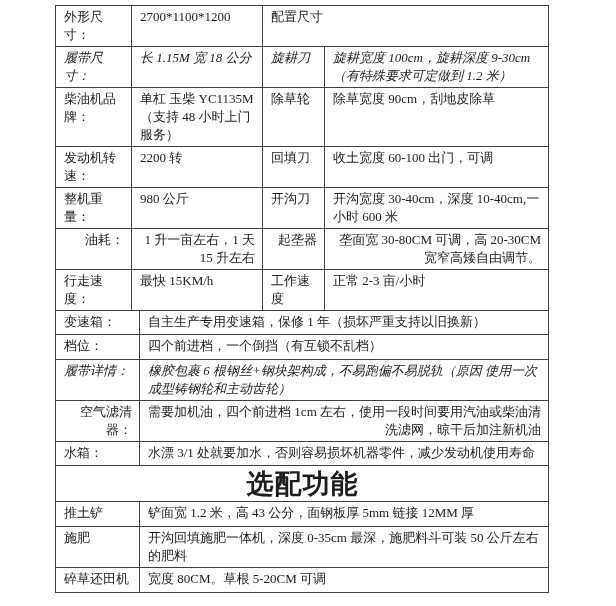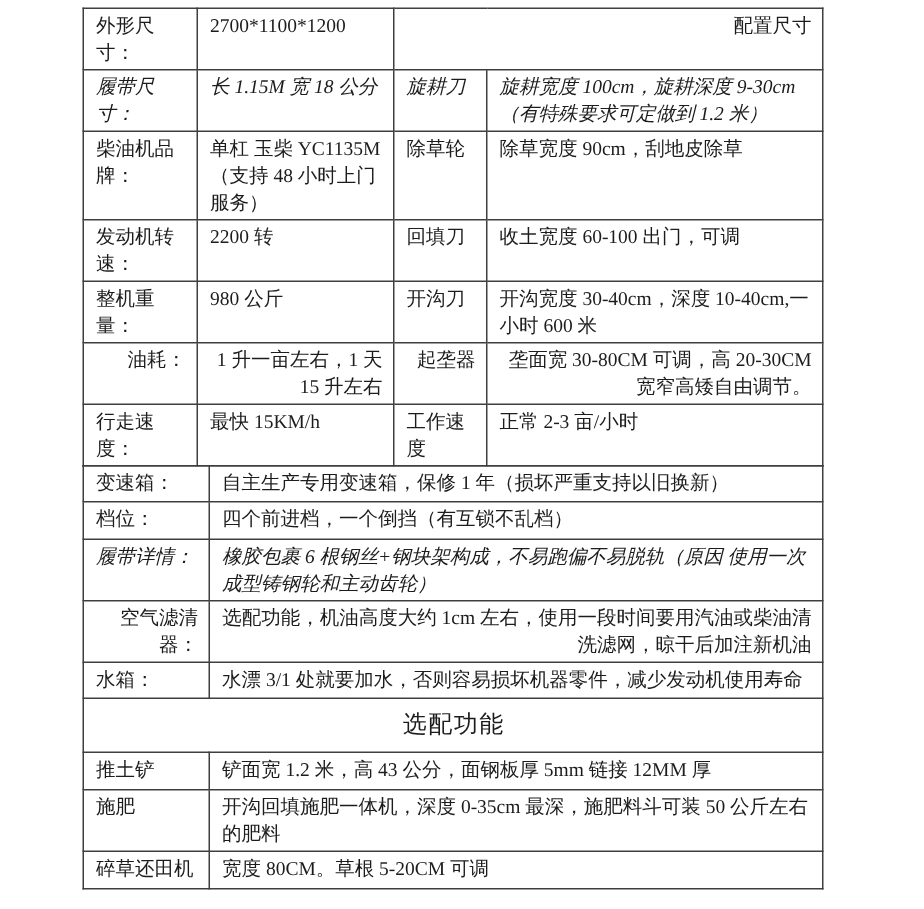--- a/index.html
+++ b/index.html
@@ -29,28 +29,28 @@
   table.tb {
     margin-top: -1px;
   }
   td {
     border: 1px solid #3f3f3f;
     vertical-align: top;
     padding: 2px 7px 2px 8px;
     word-break: break-all;
     overflow: hidden;
   }
-  td.center { text-align: right; }
+  td.center { text-align: left; }
   td.section {
     text-align: center;
-    font-size: 16px;
+    font-size: 27px;
     line-height: 30px;
     padding-top: 3px;
     letter-spacing: 1px;
-    font-weight: 400;
+    font-weight: 700;
   }
   
   .h21 td { height: 16px; }
   .h22 td { height: 17px; }
   .h24 td { height: 19px; }
   .h25 td { height: 20px; margin-top: 28px; }
   .h35 td { height: 28px; }
   .h36 td { height: 31px; }
   .h37 td { height: 32px; font-style: italic; }
   .h38 td { height: 33px; text-align: right; }
@@ -126,21 +126,21 @@
     <tr class="h25">
       <td>档位：</td>
       <td>四个前进档，一个倒挡（有互锁不乱档）</td>
     </tr>
     <tr class="h37">
       <td>履带详情：</td>
       <td>橡胶包裹 6 根钢丝+钢块架构成，不易跑偏不易脱轨（原因 使用一次成型铸钢轮和主动齿轮）</td>
     </tr>
     <tr class="h38">
       <td>空气滤清器：</td>
-      <td>选配功能，机油高度大约 1cm 左右，使用一段时间要用汽油或柴油清洗滤网，晾干后加注新机油</td>
+      <td>需要加机油，四个前进档 1cm 左右，使用一段时间要用汽油或柴油清洗滤网，晾干后加注新机油</td>
     </tr>
     <tr class="h24">
       <td>水箱：</td>
       <td>水漂 3/1 处就要加水，否则容易损坏机器零件，减少发动机使用寿命</td>
     </tr>
     <tr class="h35">
       <td class="section" colspan="2">选配功能</td>
     </tr>
     <tr class="h25">
       <td>推土铲</td>

